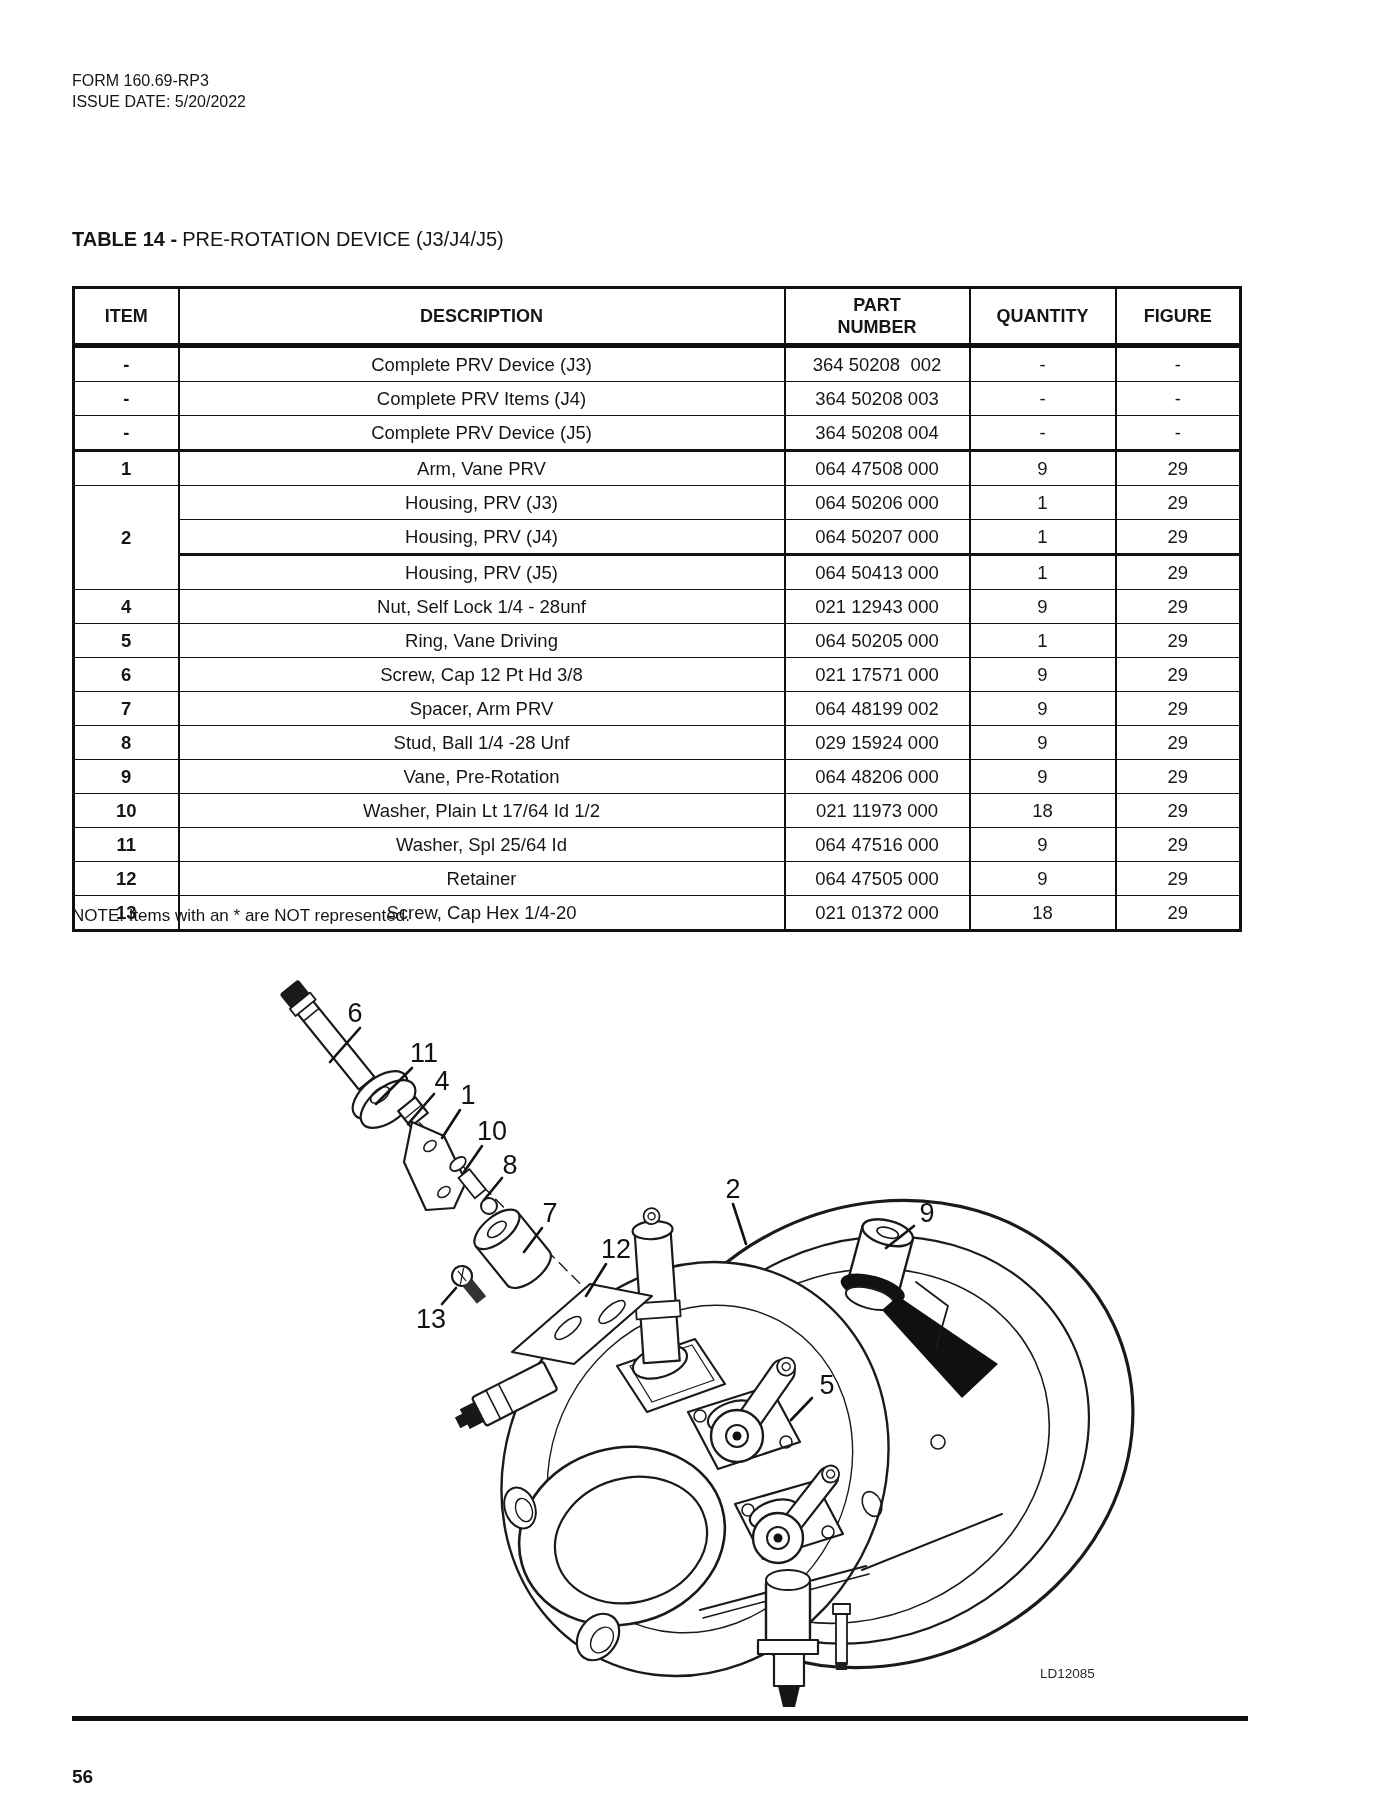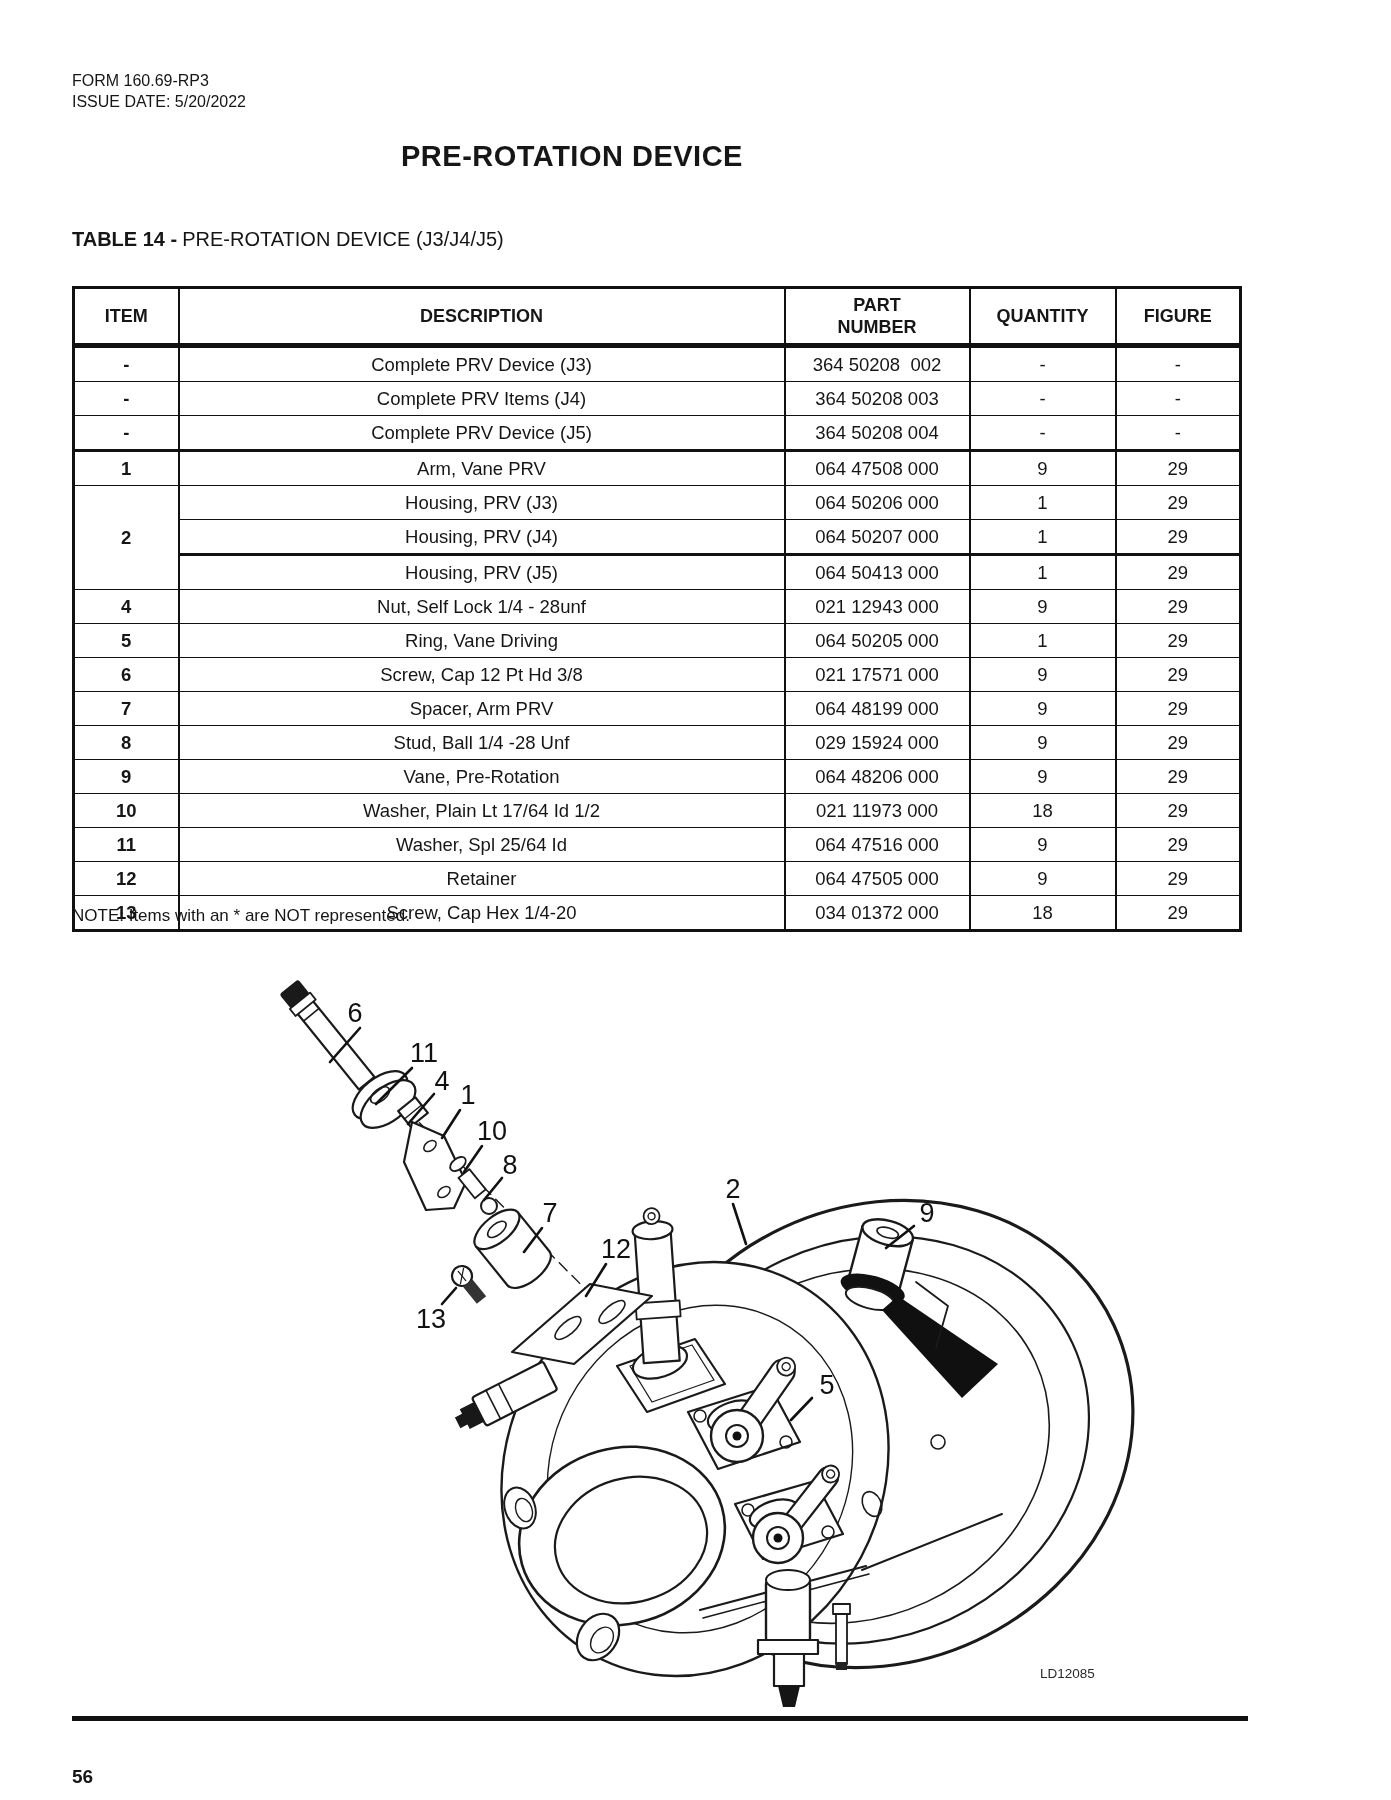--- a/index.html
+++ b/index.html
@@ -47,21 +47,20 @@
 </head>
 <body>
 
 <div class="page">
 
   <div class="form-header">
     <div>FORM 160.69-RP3</div>
     <div>ISSUE DATE: 5/20/2022</div>
   </div>
 
-  <div class="doc-title">PRE-ROTATION DEVICE</div>
 
   <div class="table-title">
     <span class="tt-bold">TABLE 14 -</span><span class="tt-rest">PRE-ROTATION DEVICE (J3/J4/J5)</span>
   </div>
 
   <table class="parts">
     <colgroup>
       <col style="width:105px">
         <col style="width:606px">
         <col style="width:185px">
@@ -143,21 +142,21 @@
       <tr>
         <td class="c b">6</td>
         <td class="desc">Screw, Cap 12 Pt Hd 3/8</td>
         <td class="c">021 17571 000</td>
         <td class="c">9</td>
         <td class="c">29</td>
       </tr>
       <tr>
         <td class="c b">7</td>
         <td class="desc">Spacer, Arm PRV</td>
-        <td class="c">064 48199 000</td>
+        <td class="c">064 48199 002</td>
         <td class="c">9</td>
         <td class="c">29</td>
       </tr>
       <tr>
         <td class="c b">8</td>
         <td class="desc">Stud, Ball 1/4 -28 Unf</td>
         <td class="c">029 15924 000</td>
         <td class="c">9</td>
         <td class="c">29</td>
       </tr>
@@ -185,21 +184,21 @@
       <tr>
         <td class="c b">12</td>
         <td class="desc">Retainer</td>
         <td class="c">064 47505 000</td>
         <td class="c">9</td>
         <td class="c">29</td>
       </tr>
       <tr>
         <td class="c b">13</td>
         <td class="desc">Screw, Cap Hex 1/4-20</td>
-        <td class="c">034 01372 000</td>
+        <td class="c">021 01372 000</td>
         <td class="c">18</td>
         <td class="c">29</td>
       </tr>
     </tbody>
   </table>
 
   <div class="note">NOTE: Items with an * are NOT represented.</div>
 
   <svg class="figure" width="920" height="740" viewBox="240 930 920 740">
     <g fill="none" stroke="#1a1a1a" stroke-linecap="round" stroke-linejoin="round">

